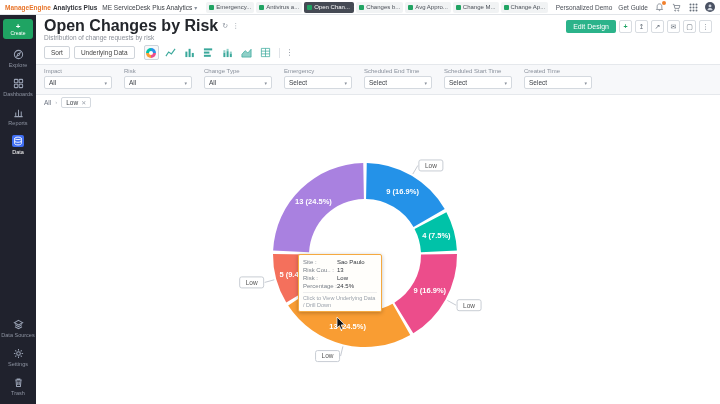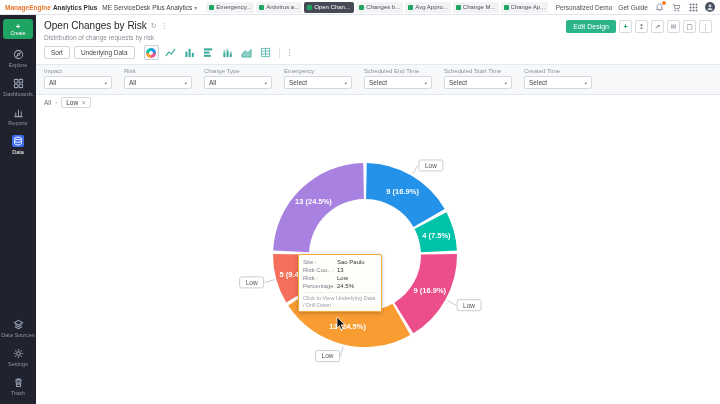--- a/index.html
+++ b/index.html
@@ -40,21 +40,21 @@
   .side-ic { width:12px; height:12px; display:flex; align-items:center; justify-content:center; }
   .side-item.active .side-ic { background:#3f6ef3; border-radius:2px; }
   .side-spacer { margin-top:auto; }
   .sicon { stroke:#9aa3b5; fill:none; stroke-width:1.1; }
   .side-item.active .sicon { stroke:#fff; }
 
   
   .main { position:absolute; top:15px; left:36px; right:0; bottom:0; background:#fff; }
   .report-header { display:flex; align-items:flex-start; padding:5px 8px 0; }
   .title-row { display:flex; align-items:center; gap:4px; }
-  .report-title { font-size:10px; font-weight:normal; color:#23262b; line-height:12px; }
+  .report-title { font-size:16px; font-weight:bold; color:#23262b; line-height:12px; }
   .title-mini-ic { color:#8a919c; font-size:7px; cursor:pointer; }
   .report-subtitle { font-size:6.5px; color:#8a8f98; margin-top:2px; }
   .header-actions { margin-left:auto; display:flex; align-items:center; gap:3px; }
   .edit-design { background:#2bb38a; color:#fff; font-size:7px; padding:3px 7px; border-radius:2px; border:none; cursor:pointer; }
   .hbtn { width:13px; height:13px; border:1px solid #d8dce1; border-radius:2px; background:#fff;
           display:flex; align-items:center; justify-content:center; font-size:7px; color:#67707b; cursor:pointer; }
   .hbtn.green { color:#1fa463; font-weight:bold; }
 
   
   .toolbar { display:flex; align-items:center; gap:4px; padding:4px 8px 4px; }

